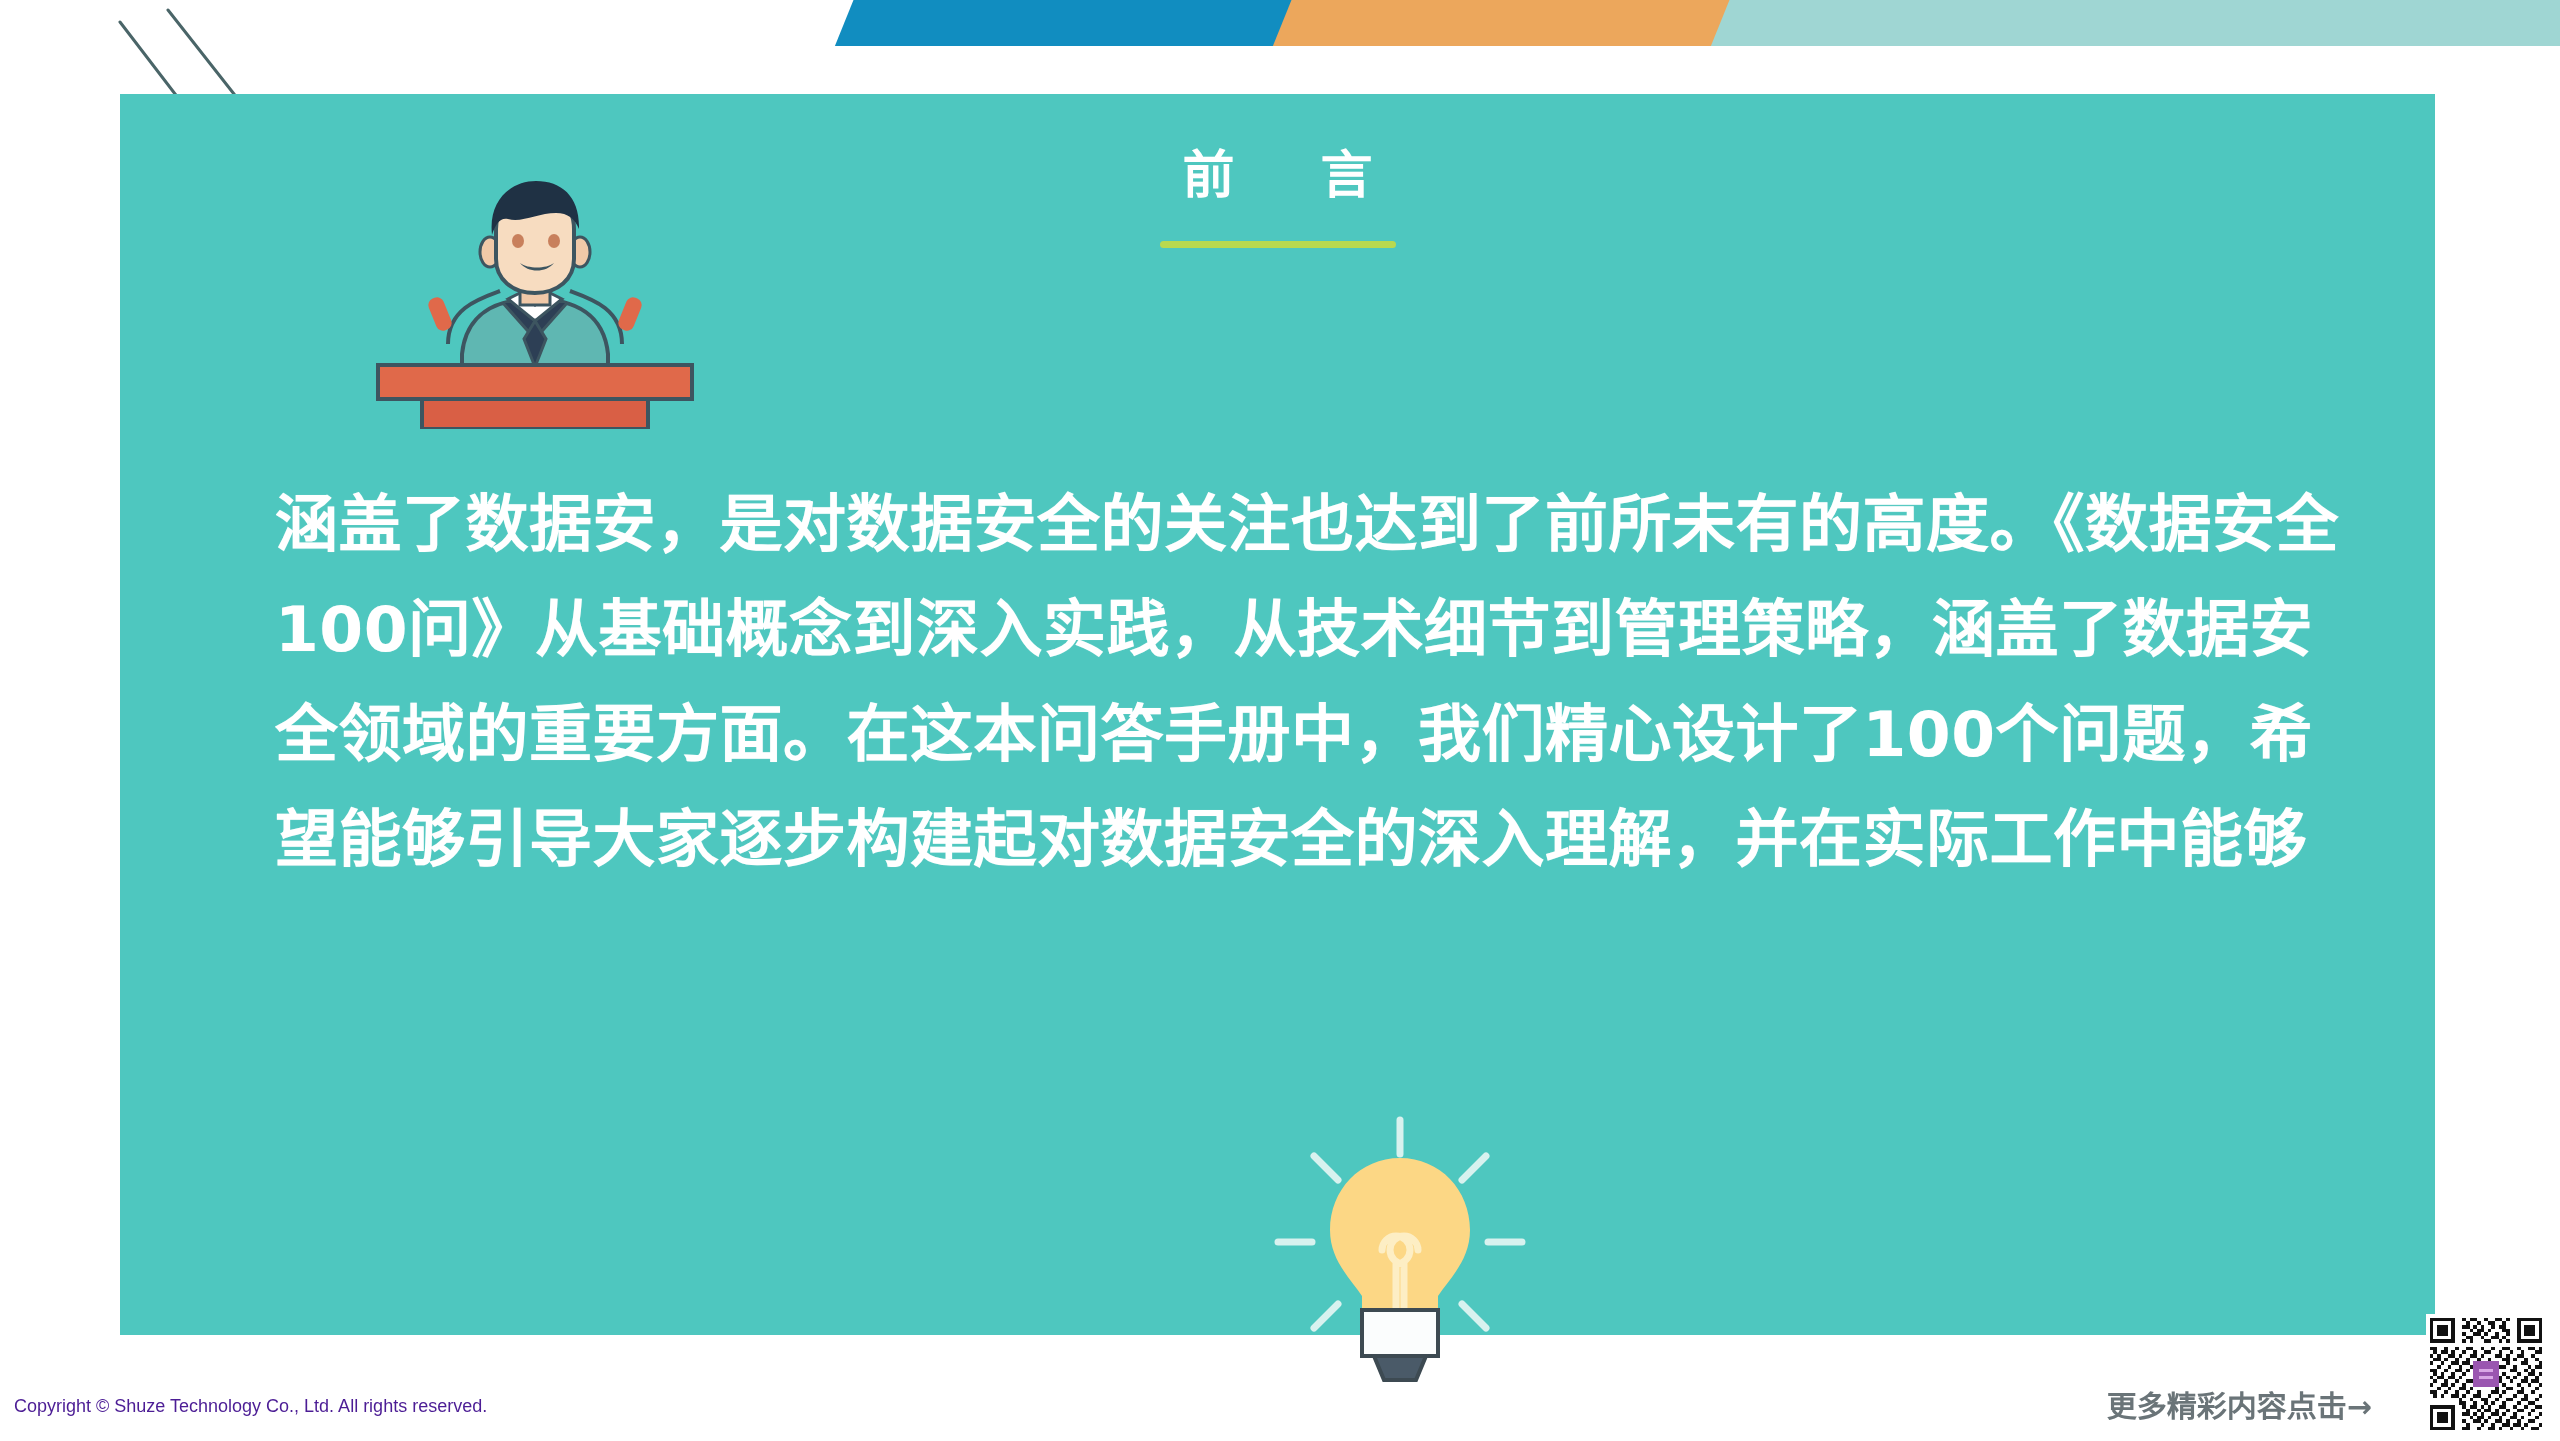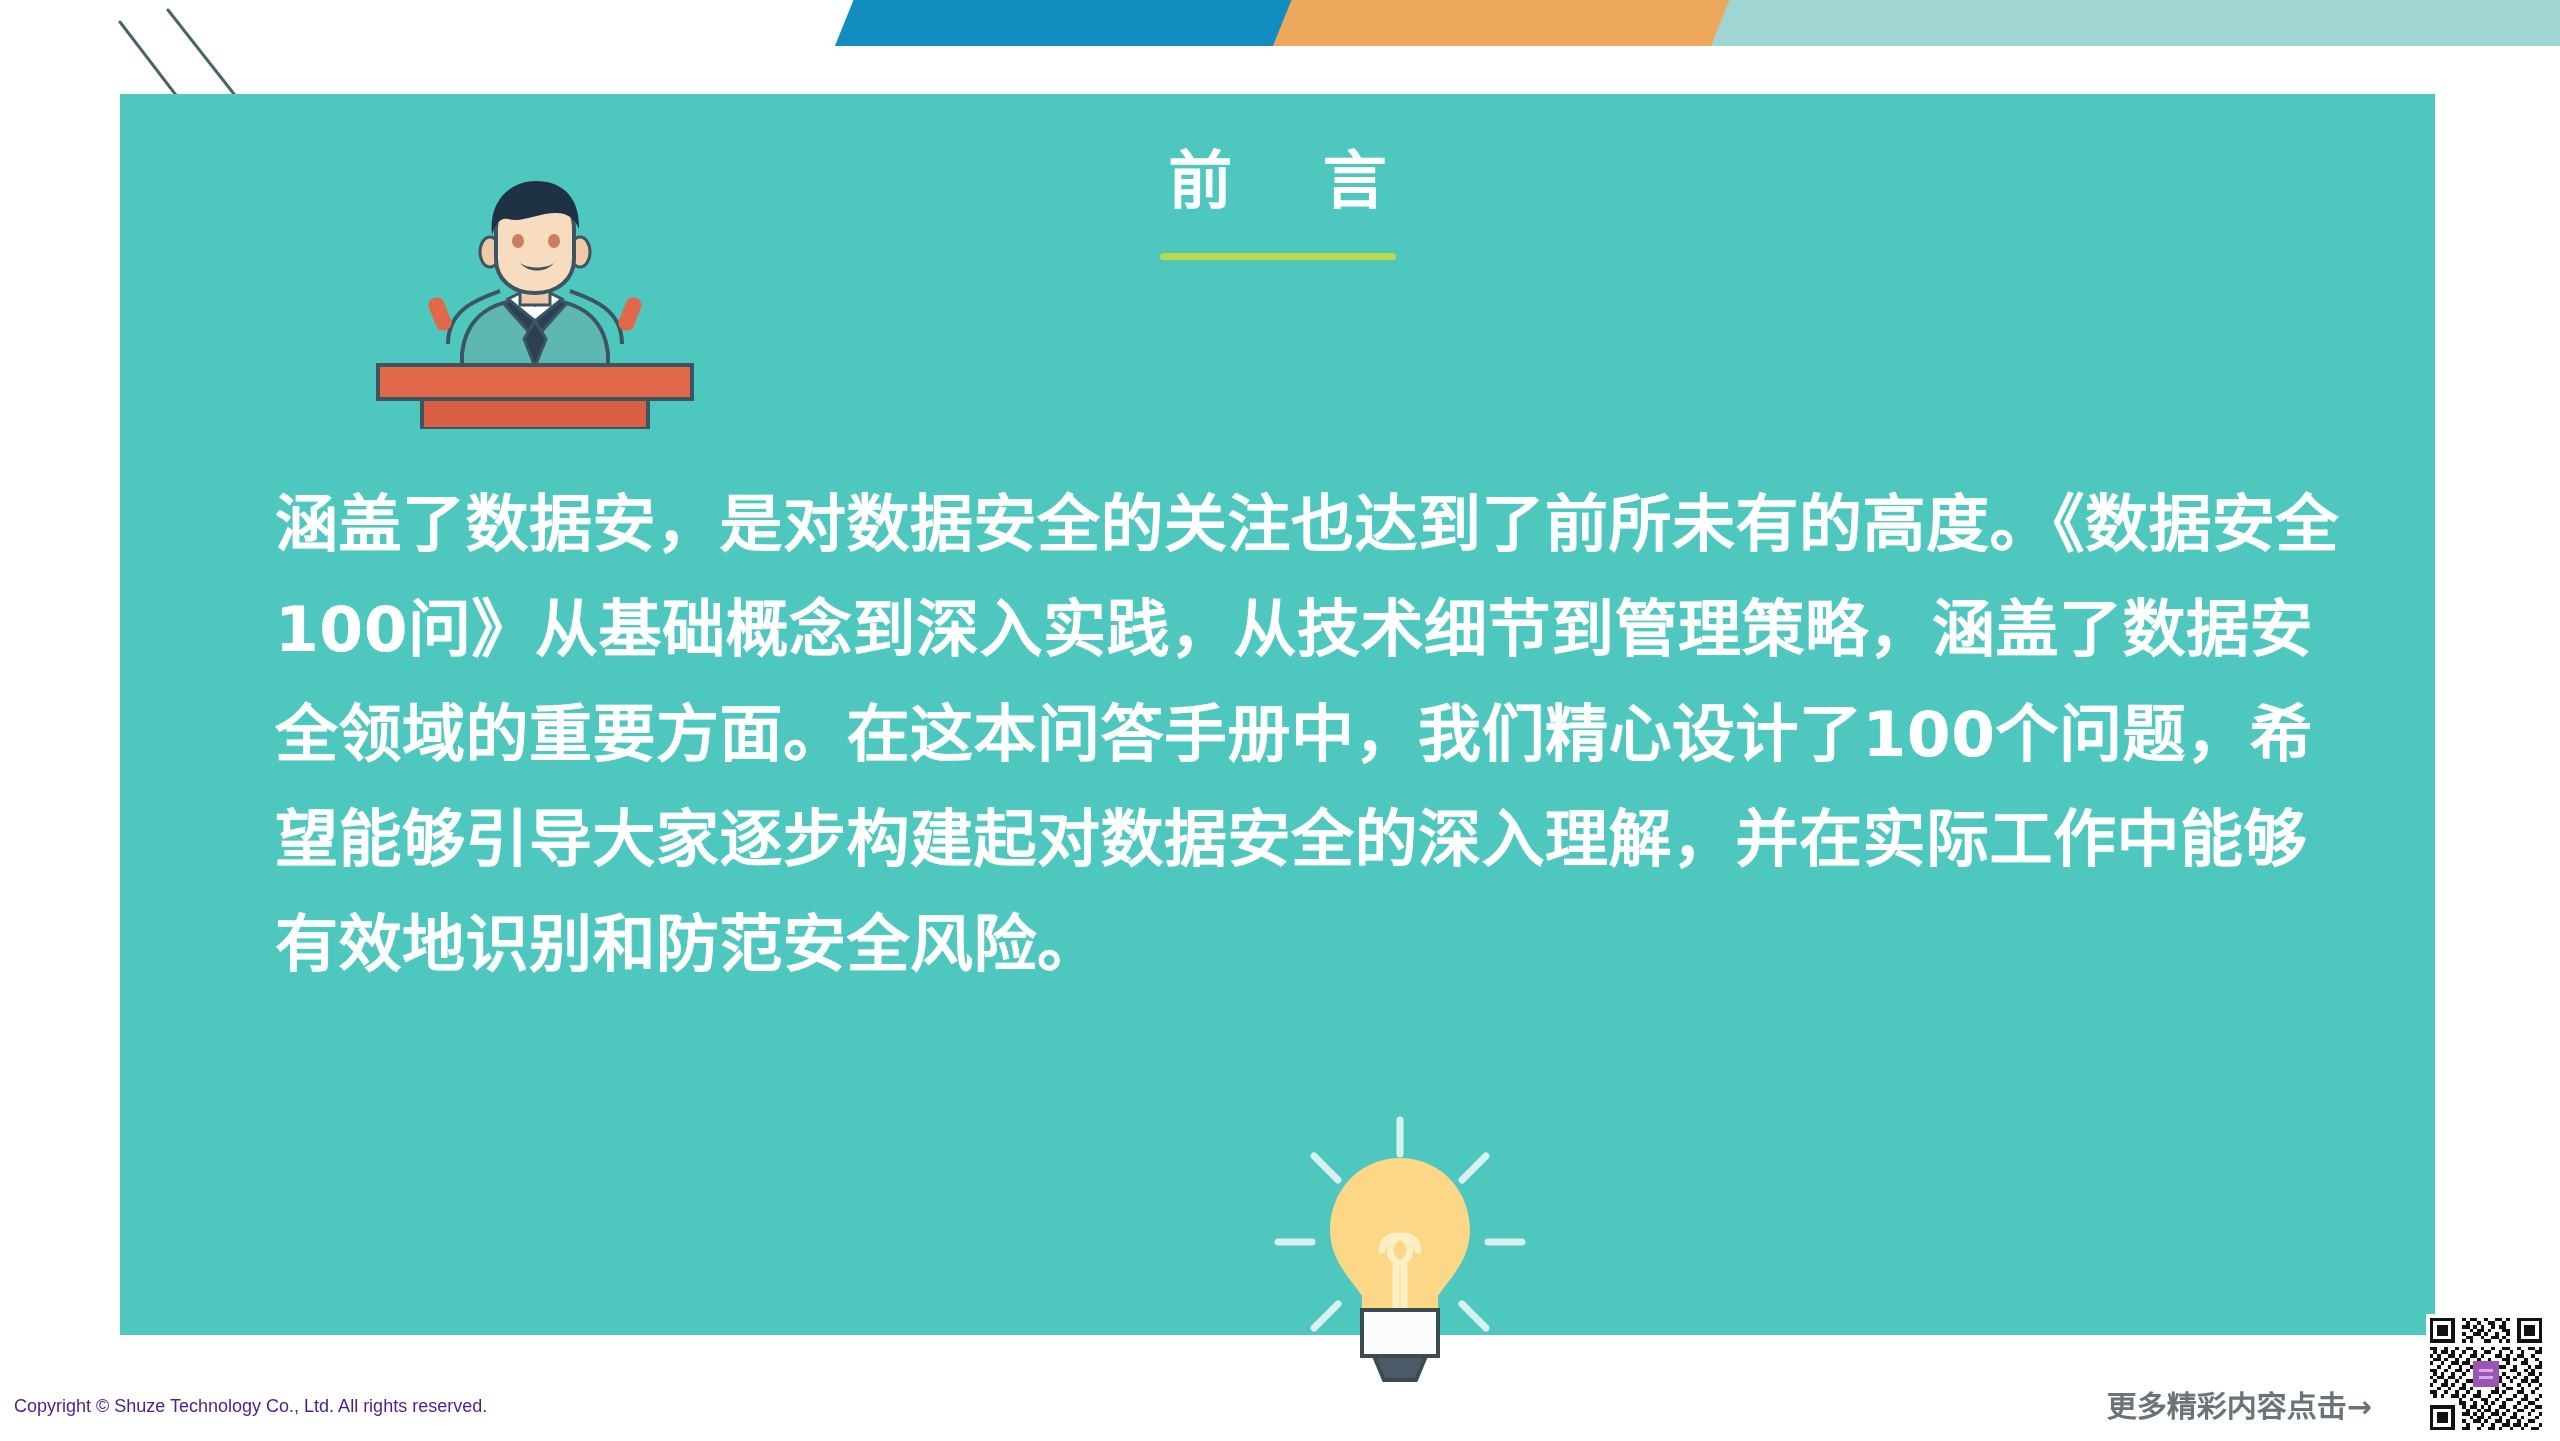--- a/index.html
+++ b/index.html
@@ -71,21 +71,21 @@
     height: 250px;
   }
   .title-block {
     position: absolute;
     left: 0;
     right: 0;
     top: 55px;
     text-align: center;
   }
   .title-text {
-    font-size: 64px;
+    font-size: 52px;
     font-weight: bold;
     color: #ffffff;
     letter-spacing: 34px;
     line-height: 1;
     text-indent: 34px;
     font-family: "DejaVu Sans", "Liberation Sans", sans-serif;
   }
   .title-rule {
     margin: 40px auto 0;
     width: 236px;
@@ -204,21 +204,20 @@
         <div class="title-text">前  言</div>
         <div class="title-rule"></div>
       </div>
     </div>
 
     <div class="body-text">
       <span class="ln">涵盖了数据安，是对数据安全的关注也达到了前所未有的高度。《数据安全</span>
       <span class="ln">100问》从基础概念到深入实践，从技术细节到管理策略，涵盖了数据安</span>
       <span class="ln">全领域的重要方面。在这本问答手册中，我们精心设计了100个问题，希</span>
       <span class="ln">望能够引导大家逐步构建起对数据安全的深入理解，并在实际工作中能够</span>
-      <span class="ln">有效地识别和防范安全风险。</span>
     </div>
 
     <svg class="bulb-illustration" viewBox="0 0 260 270">
       <g stroke="#d8f2ef" stroke-width="7" stroke-linecap="round">
         <line x1="130" y1="6" x2="130" y2="40"></line>
         <line x1="44" y1="42" x2="68" y2="66"></line>
         <line x1="216" y1="42" x2="192" y2="66"></line>
         <line x1="8" y1="128" x2="42" y2="128"></line>
         <line x1="252" y1="128" x2="218" y2="128"></line>
         <line x1="44" y1="214" x2="68" y2="190"></line>

